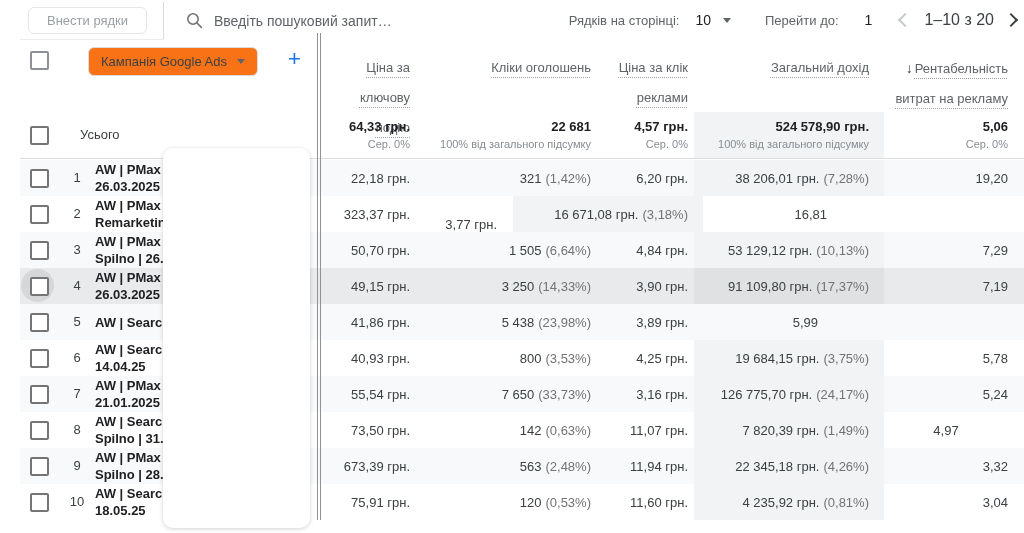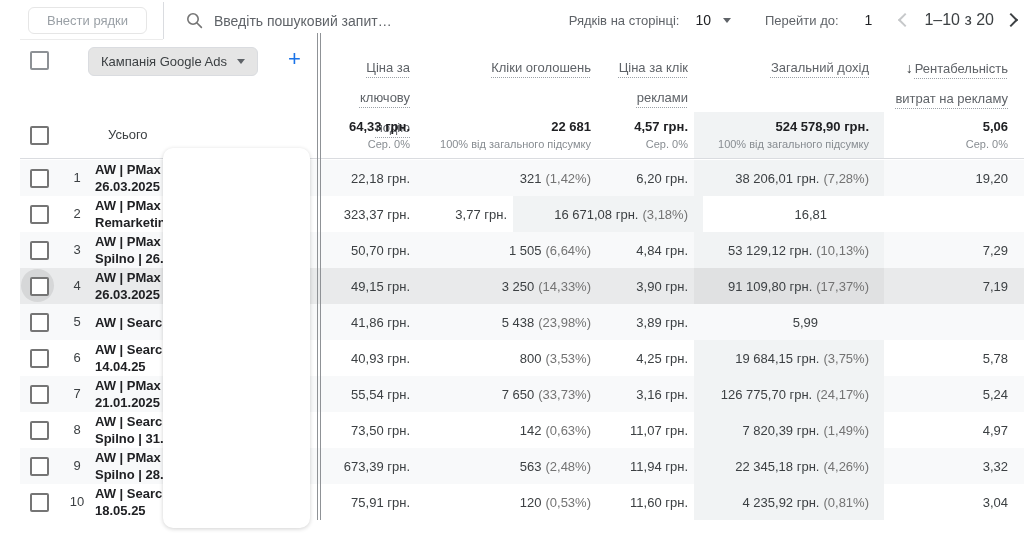--- a/index.html
+++ b/index.html
@@ -28,31 +28,31 @@
   .chev-right{border-right:2px solid #3c4043;border-bottom:2px solid #3c4043;transform:rotate(-45deg);}
   .mr16{margin-right:16px}.mr12{margin-right:12px}.mr34{margin-right:34px}
   .mr26{margin-right:26px}.mr28{margin-right:28px}.mr14{margin-right:14px}
 
   
   .grid{position:absolute;left:20px;top:40px;width:1004px;}
   .ghead{position:relative;height:72px;}
   .cb{position:absolute;left:10px;width:15px;height:15px;border:2px solid #757575;border-radius:2px;background:#fff;box-sizing:content-box;}
   .ghead .cb{top:11px;border-color:#8d9195;}
   .dim-chip{position:absolute;left:68px;top:7px;height:27px;display:flex;align-items:center;gap:10px;
-    padding:0 12px;border:1px solid #dadce0;border-radius:6px;background:#e5e5e5;cursor:pointer;}
+    padding:0 12px;border:1px solid #dadce0;border-radius:6px;background:#f97316;cursor:pointer;}
   .dim-chip span.lbl{font-size:13px;color:#3c4043;}
   .plus-btn{position:absolute;left:268px;top:6px;font-size:22px;color:#1a73e8;cursor:pointer;line-height:26px;}
   .mheads{position:absolute;left:303px;top:0;display:flex;}
   .mhead{box-sizing:border-box;padding-top:13px;font-size:13px;line-height:30px;color:#5f6368;text-align:right;cursor:pointer;}
   .mhead-label{text-decoration:underline dotted #9aa0a6;text-underline-offset:5px;text-decoration-thickness:1px;}
   .sort-arrow{display:inline-block;color:#3c4043;margin-right:2px;font-size:14px;}
 
   .gtotals{position:relative;height:46px;border-bottom:1px solid #dadce0;}
   .gtotals .cb{top:14px;}
-  .totals-label{position:absolute;left:88px;line-height:46px;font-size:13px;color:#3c4043;}
+  .totals-label{position:absolute;left:60px;line-height:46px;font-size:13px;color:#3c4043;}
   .tcells{position:absolute;left:303px;top:0;height:46px;display:flex;}
   .tcell{box-sizing:border-box;padding-top:7px;text-align:right;height:46px;}
   .tmain{font-size:13px;font-weight:700;color:#202124;}
   .tsub{font-size:11px;color:#888d92;margin-top:4px;}
 
   #rows{margin-top:1px;}
   .trow{position:relative;height:36px;background:#fff;}
   .trow:nth-child(odd){background:#f8f9fa;}
   .trow.hovered{background:#e9eaeb;}
   .trow .cb{top:9px;}
@@ -175,21 +175,21 @@
           <span class="cb"></span>
           <span class="idx">2</span>
           <div class="name">
             <span>AW | PMax</span>
             <span>Remarketing</span>
           </div>
           <div class="cells">
             <div class="cell" style="width: 95px; padding-right: 8px;">
               <span class="val">323,37 грн.</span>
             </div>
-            <div class="cell" style="width: 95px; padding-right: 6px;">
+            <div class="cell" style="width: 95px; padding-right: 16px; align-items: flex-end;">
               <span class="val">3,77 грн.</span>
             </div>
             <div class="cell hl" style="width: 190px; padding-right: 15px;">
               <span class="val">16 671,08 грн.</span>
               <span class="pct">(3,18%)</span>
             </div>
             <div class="cell" style="width: 140px; padding-right: 16px;">
               <span class="val">16,81</span>
             </div>
           </div>
@@ -340,21 +340,21 @@
               <span class="val">142</span>
               <span class="pct">(0,63%)</span>
             </div>
             <div class="cell" style="width: 95px; padding-right: 6px;">
               <span class="val">11,07 грн.</span>
             </div>
             <div class="cell hl" style="width: 190px; padding-right: 15px;">
               <span class="val">7 820,39 грн.</span>
               <span class="pct">(1,49%)</span>
             </div>
-            <div class="cell" style="width: 140px; padding-right: 16px;">
+            <div class="cell" style="width: 140px; padding-right: 16px; justify-content: center;">
               <span class="val">4,97</span>
             </div>
           </div>
         </div>
         <div class="trow">
           <span class="cb"></span>
           <span class="idx">9</span>
           <div class="name">
             <span>AW | PMax</span>
             <span>Spilno | 28.</span>

